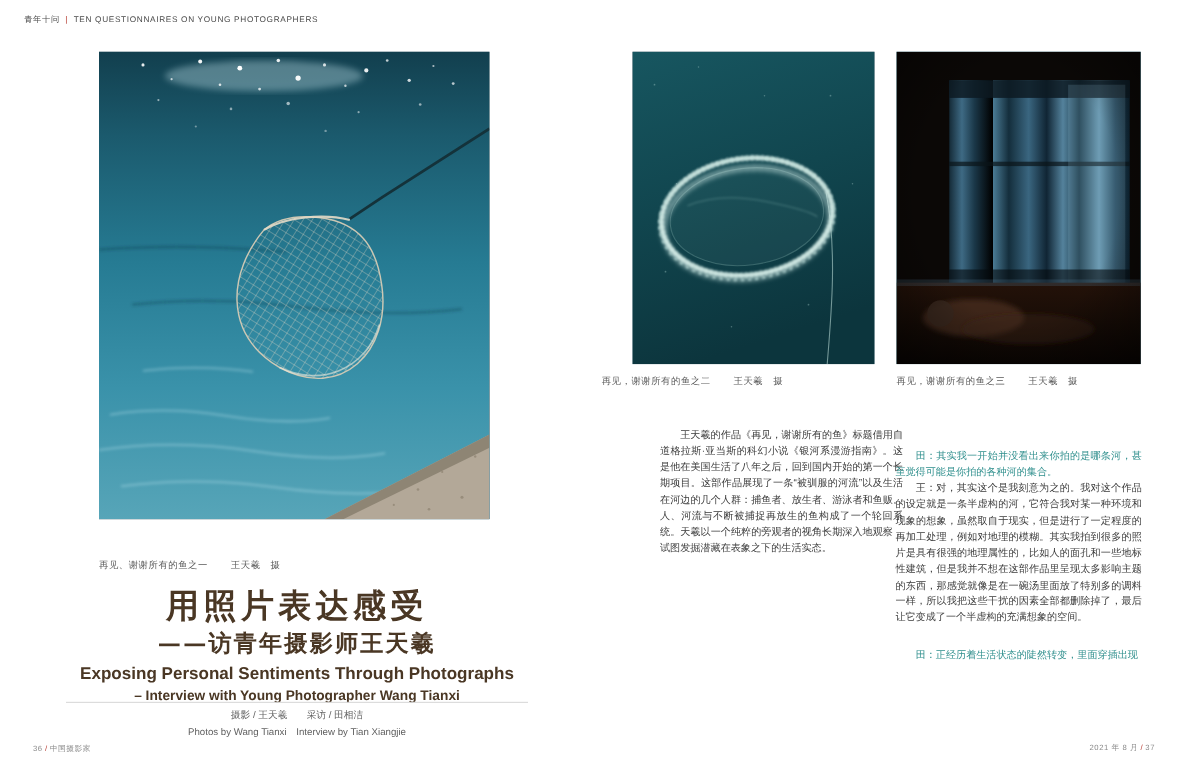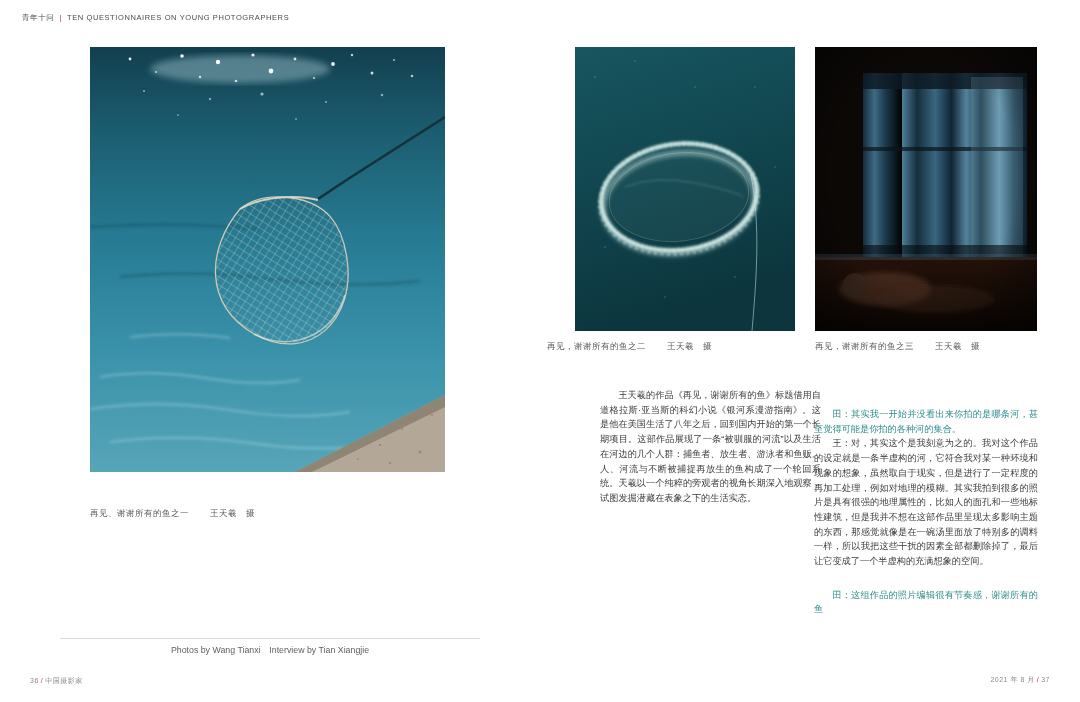--- a/index.html
+++ b/index.html
@@ -130,22 +130,29 @@
           <circle cx="300" cy="416" r="1.2"></circle>
       </g>
     </svg>
   </div>
 
   <div class="caption cap1">
     <span>再见、谢谢所有的鱼之一</span>
     <span class="credit">王天羲　摄</span>
   </div>
 
+  <div class="titleblock">
+    <div class="title-cn">用照片表达感受</div>
+    <div class="subtitle-cn">——访青年摄影师王天羲</div>
+    <div class="title-en">Exposing Personal Sentiments Through Photographs</div>
+    <div class="subtitle-en">– Interview with Young Photographer Wang Tianxi</div>
+  </div>
   <div class="rule"></div>
   <div class="credits">
+    <div>摄影 / 王天羲　　采访 / 田相洁</div>
     <div>Photos by Wang Tianxi　Interview by Tian Xiangjie</div>
   </div>
 
   <div class="photo photo2">
     <svg width="220" height="284" viewBox="0 0 220 284" xmlns="http://www.w3.org/2000/svg">
       <defs>
         <linearGradient id="sea" x1="0" y1="0" x2="0.25" y2="1">
           <stop offset="0" stop-color="#175660"></stop>
           <stop offset="0.5" stop-color="#11464f"></stop>
           <stop offset="1" stop-color="#0c353d"></stop>
@@ -238,21 +245,21 @@
     <span>再见，谢谢所有的鱼之三</span>
     <span class="credit">王天羲　摄</span>
   </div>
 
   <div class="col col1">
     <p class="para indent">王天羲的作品《再见，谢谢所有的鱼》标题借用自道格拉斯·亚当斯的科幻小说《银河系漫游指南》。这是他在美国生活了八年之后，回到国内开始的第一个长期项目。这部作品展现了一条“被驯服的河流”以及生活在河边的几个人群：捕鱼者、放生者、游泳者和鱼贩。人、河流与不断被捕捉再放生的鱼构成了一个轮回系统。天羲以一个纯粹的旁观者的视角长期深入地观察，试图发掘潜藏在表象之下的生活实态。</p>
   </div>
   <div class="col col2">
     <p class="para question indent">田：其实我一开始并没看出来你拍的是哪条河，甚至觉得可能是你拍的各种河的集合。</p>
     <p class="para indent">王：对，其实这个是我刻意为之的。我对这个作品的设定就是一条半虚构的河，它符合我对某一种环境和现象的想象，虽然取自于现实，但是进行了一定程度的再加工处理，例如对地理的模糊。其实我拍到很多的照片是具有很强的地理属性的，比如人的面孔和一些地标性建筑，但是我并不想在这部作品里呈现太多影响主题的东西，那感觉就像是在一碗汤里面放了特别多的调料一样，所以我把这些干扰的因素全部都删除掉了，最后让它变成了一个半虚构的充满想象的空间。</p>
-    <p class="para question indent">田：这组作品的照片编辑很有节奏感，谢谢所有的鱼</p>
+    <p class="para question indent">田：正经历着生活状态的陡然转变，里面穿插出现</p>
   </div>
 
   <div class="footer footer-left">
     <span>36</span><span class="sep">/</span><span>中国摄影家</span>
   </div>
   <div class="footer footer-right">
     <span>2021 年 8 月</span><span class="sep">/</span><span>37</span>
   </div>
 
 </div>

